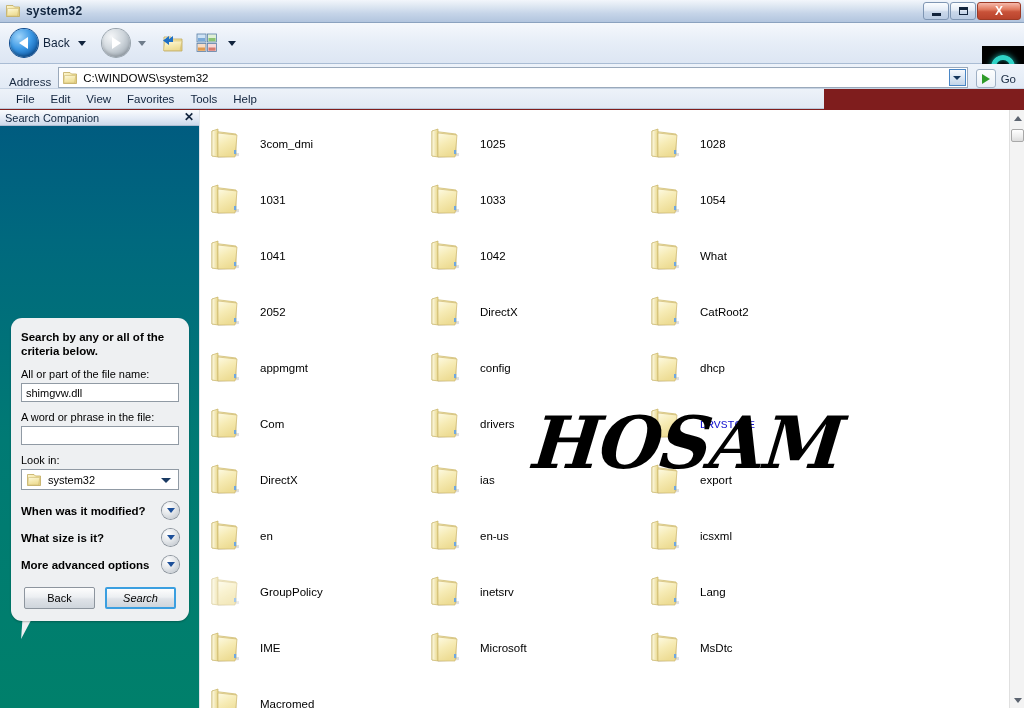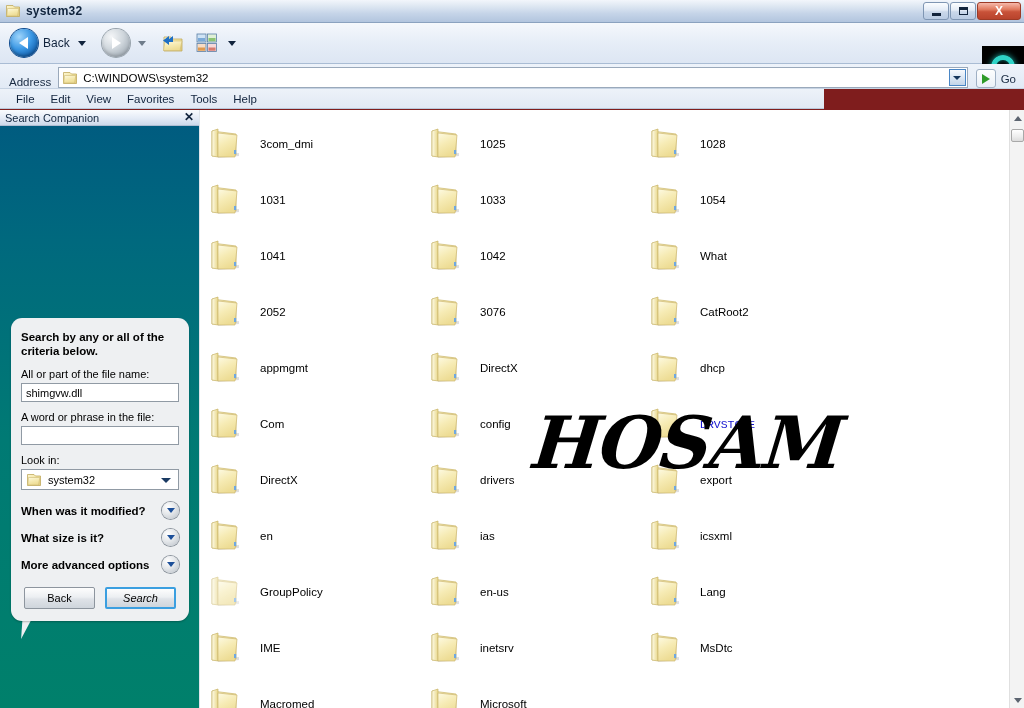--- a/index.html
+++ b/index.html
@@ -678,26 +678,20 @@
         <div class="folder-item">
           <span class="folder-icon"><svg width="34" height="34" viewBox="0 0 34 32">
                 <use href="#folder-open"></use>
               </svg></span>
           <span class="folder-name">1042</span>
         </div>
         <div class="folder-item">
           <span class="folder-icon"><svg width="34" height="34" viewBox="0 0 34 32">
                 <use href="#folder-open"></use>
               </svg></span>
-          <span class="folder-name">3076</span>
-        </div>
-        <div class="folder-item">
-          <span class="folder-icon"><svg width="34" height="34" viewBox="0 0 34 32">
-                <use href="#folder-open"></use>
-              </svg></span>
           <span class="folder-name">DirectX</span>
         </div>
         <div class="folder-item">
           <span class="folder-icon"><svg width="34" height="34" viewBox="0 0 34 32">
                 <use href="#folder-open"></use>
               </svg></span>
           <span class="folder-name">config</span>
         </div>
         <div class="folder-item">
           <span class="folder-icon"><svg width="34" height="34" viewBox="0 0 34 32">

